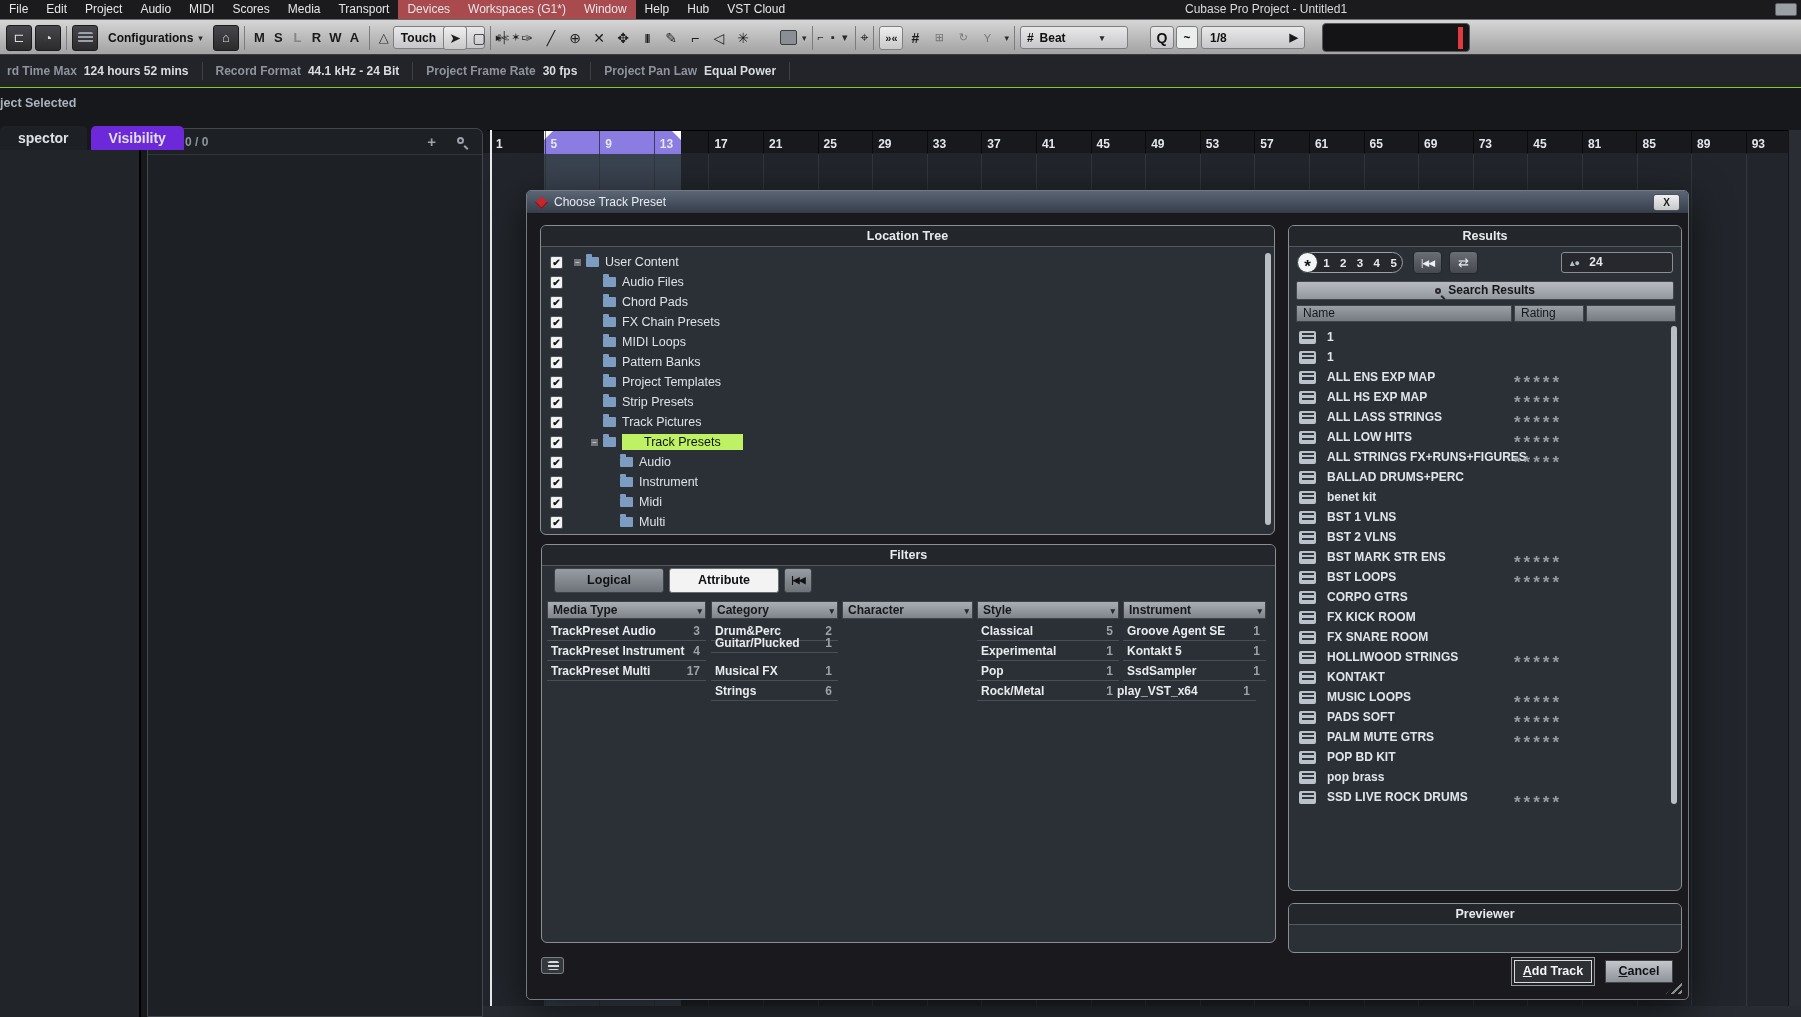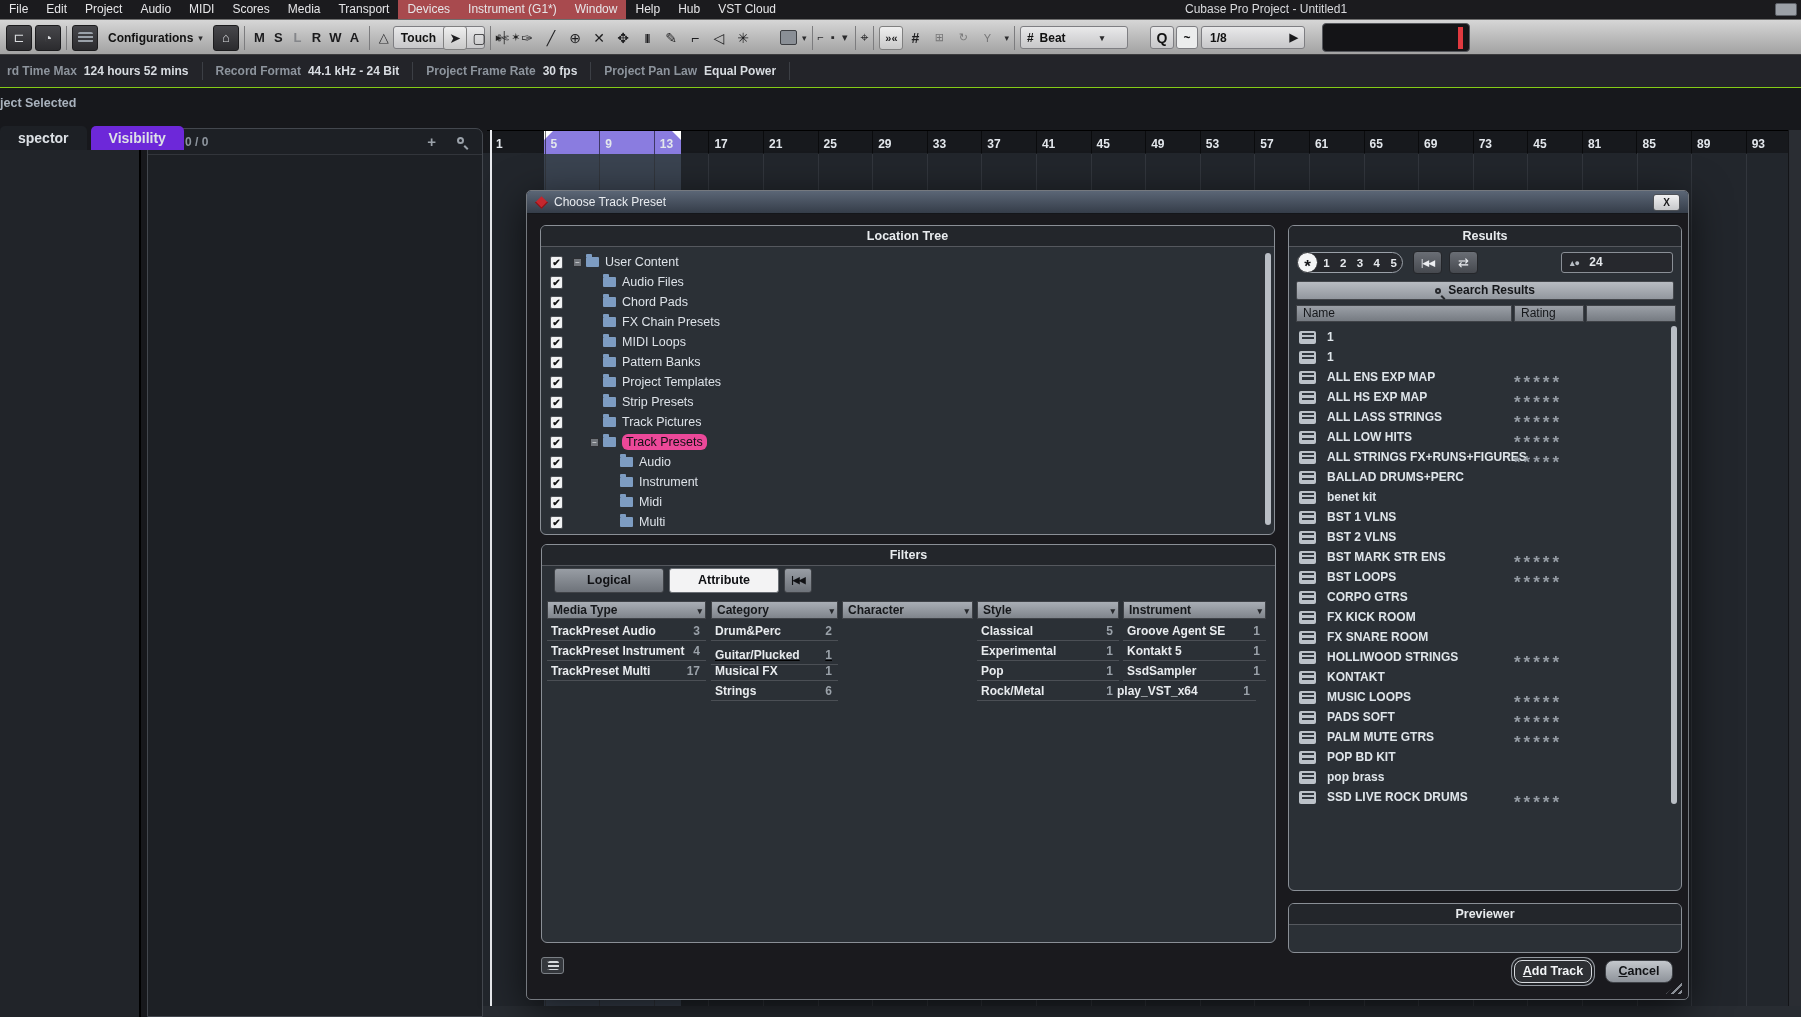--- a/index.html
+++ b/index.html
@@ -78,21 +78,21 @@
   .panel-head { height:21px; line-height:21px; text-align:center; color:#e8ebee; font-size:12.5px; font-weight:bold; background:#23262b; border-bottom:1px solid #55585e; border-radius:5px 5px 0 0; }
 
   
   .tree-body { position:relative; padding-top:5px; height:calc(100% - 21px); overflow:hidden; }
   .tree-row { height:20px; display:flex; align-items:center; }
   .cb { width:13px; height:13px; background:#f2f3f4; border:1px solid #4c4f54; border-radius:2px; margin-left:9px; color:#111; font-size:10px; line-height:12px; text-align:center; font-weight:bold; }
   .expander { width:9px; height:9px; background:#6e7configurable378; background:#70747a; border:1px solid #2c2e32; color:#e8eaec; font-size:8px; line-height:7px; text-align:center; margin-right:4px; }
   .folder { width:13px; height:10px; background:#7d9cc2; border-radius:1px; position:relative; margin-right:6px; flex:none; }
   .folder:before { content:""; position:absolute; top:-3px; left:0; width:6px; height:3px; background:#7d9cc2; border-radius:1px 1px 0 0; }
   .tree-label { color:#dde2e8; font-size:12.5px; }
-  .tree-label.sel { background:#ec4899; color:#101114; padding:1px 4px;border-radius:6px; }
+  .tree-label.sel { background:#bef264; color:#101114; padding:1px 22px; }
   .vscroll { position:absolute; top:6px; right:3px; width:6px; border-radius:3px; background:#b9bec5; }
 
   
   .fbtn { position:absolute; top:23px; height:25px; border-radius:3px; font-size:12.5px; font-weight:bold; text-align:center; }
   .fbtn.grey { background:linear-gradient(#989da4,#6e737a); border:1px solid #3f4247; color:#101114; }
   .fbtn.white { background:#f3f3f4; border:1px solid #6a6e74; color:#101114; }
   .fbtn.icon { color:#101114; font-size:9px; letter-spacing:-1px; }
   .fcol-head { position:absolute; height:18px; background:linear-gradient(#a9aeb5,#7f848b); border:1px solid #3f4247; color:#16181b; font-size:12px; font-weight:bold; line-height:16px; padding-left:5px; }
   .fcol-head .arr { position:absolute; right:3px; top:1px; font-size:9px; color:#26282c; }
   .frow { position:absolute; height:20px; border-bottom:1px solid #4b4f55; display:flex; justify-content:space-between; align-items:center; }
@@ -114,21 +114,21 @@
   .rrow .licon { width:17px; height:13px; background:#bcc2c9; border-radius:2px; margin-left:6px; padding:2px 2.5px; flex:none; }
   .rrow .licon div { height:100%; background:repeating-linear-gradient(to bottom,#2e343b 0 2px,transparent 2px 4.5px); }
   .rrow .nm { color:#dfe5ea; font-size:12px; font-weight:bold; margin-left:11px; white-space:nowrap; }
   .rrow .stars { position:absolute; left:221px; color:#969da5; font-size:17px; font-weight:bold; letter-spacing:3px; top:6px; }
   .res-scroll { position:absolute; right:4px; top:100px; width:6px; height:478px; background:#b9bec5; border-radius:3px; }
 
   
   .previewer-body { height:calc(100% - 21px); }
   .grid-btn { position:absolute; left:14px; top:766px; width:23px; height:17px; background:#34373c; border:1px solid #7b8086; border-radius:3px; display:flex; align-items:center; justify-content:center; }
   .grid-btn .hlines { width:12px; height:9px; background:repeating-linear-gradient(to bottom,#d7dade 0 2px,transparent 2px 4px); box-shadow:inset 1px 0 0 #34373c; }
-  .btn { position:absolute; height:23px; border-radius:8px; font-size:12.5px; font-weight:bold; text-align:center; line-height:21px; }
+  .btn { position:absolute; height:23px; border-radius:0; font-size:12.5px; font-weight:bold; text-align:center; line-height:21px; }
   .btn-addtrack { left:987px; top:769px; width:78px; background:#2e3034; border:1px solid #d8dbdf; box-shadow:0 0 0 2px #202226, 0 0 0 3px #93989f; color:#f2f4f6; }
   .btn-cancel { left:1078px; top:769px; width:68px; background:linear-gradient(#c3c7cc,#8e939a); border:1px solid #3f4247; color:#111316; }
   .resize-grip { position:absolute; right:6px; bottom:5px; width:16px; height:14px;
     background:repeating-linear-gradient(135deg,transparent 0 3px,#8a8f96 3px 5px); clip-path:polygon(100% 0,100% 100%,0 100%); }
 </style>
 </head>
 <body>
 
 <div id="screen">
 
@@ -136,21 +136,21 @@
     <span id="menu-items" style="display: flex;">
         <span class="mi">File</span>
         <span class="mi">Edit</span>
         <span class="mi">Project</span>
         <span class="mi">Audio</span>
         <span class="mi">MIDI</span>
         <span class="mi">Scores</span>
         <span class="mi">Media</span>
         <span class="mi">Transport</span>
         <span class="mi hl">Devices</span>
-        <span class="mi hl">Instrument (G1*)</span>
+        <span class="mi hl">Workspaces (G1*)</span>
         <span class="mi hl">Window</span>
         <span class="mi">Help</span>
         <span class="mi">Hub</span>
         <span class="mi">VST Cloud</span>
       </span>
     <span class="win-title">Cubase Pro Project - Untitled1</span>
     <span class="corner-btn"></span>
   </div>
 
   <div class="toolbar">
@@ -430,21 +430,21 @@
           </div>
           <div class="frow" style="left: 5px; width: 159px; top: 116px;">
             <span class="fl">TrackPreset Multi</span>
             <span class="fc">17</span>
           </div>
           <div class="fcol-head" style="left: 169px; top: 56px; width: 127px;"><span>Category</span><span class="arr">▾</span></div>
           <div class="frow" style="left: 169px; width: 127px; top: 76px;">
             <span class="fl">Drum&amp;Perc</span>
             <span class="fc">2</span>
           </div>
-          <div class="frow" style="left: 169px; width: 127px; top: 100px; text-decoration: underline;">
+          <div class="frow" style="left: 169px; width: 127px; top: 88px;">
             <span class="fl">Guitar/Plucked</span>
             <span class="fc">1</span>
           </div>
           <div class="frow" style="left: 169px; width: 127px; top: 116px;">
             <span class="fl">Musical FX</span>
             <span class="fc">1</span>
           </div>
           <div class="frow" style="left: 169px; width: 127px; top: 136px;">
             <span class="fl">Strings</span>
             <span class="fc">6</span>

